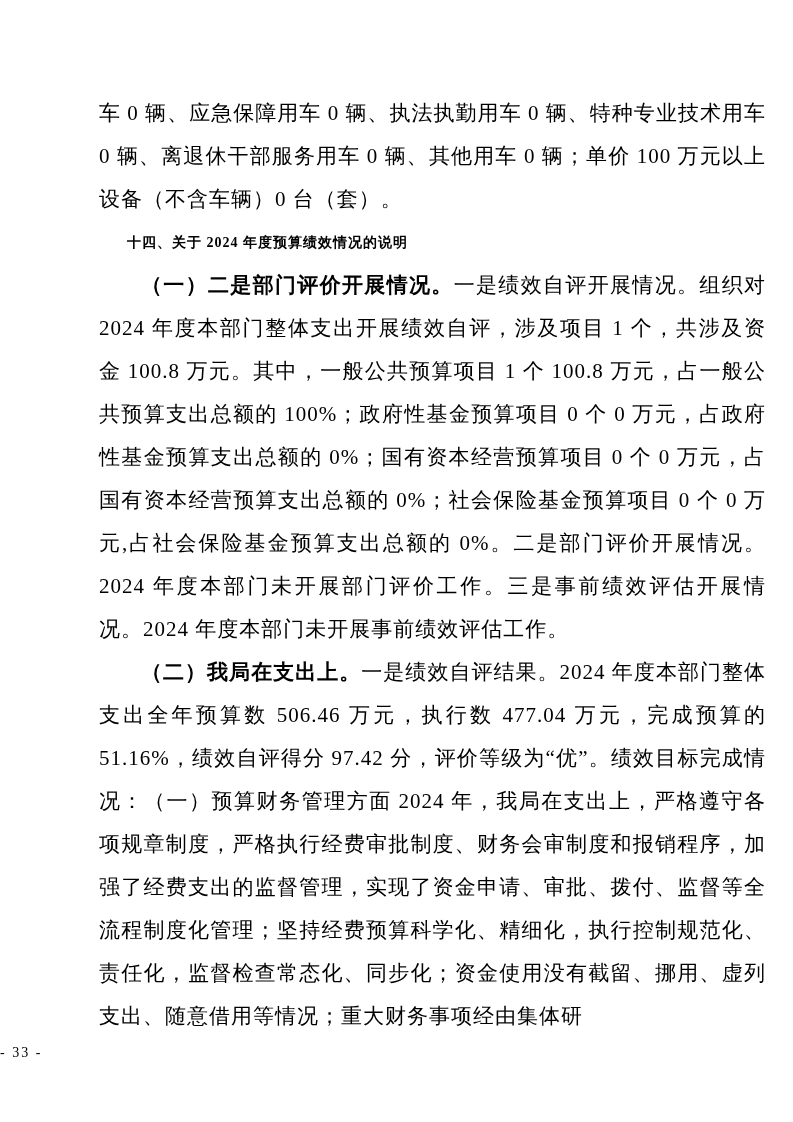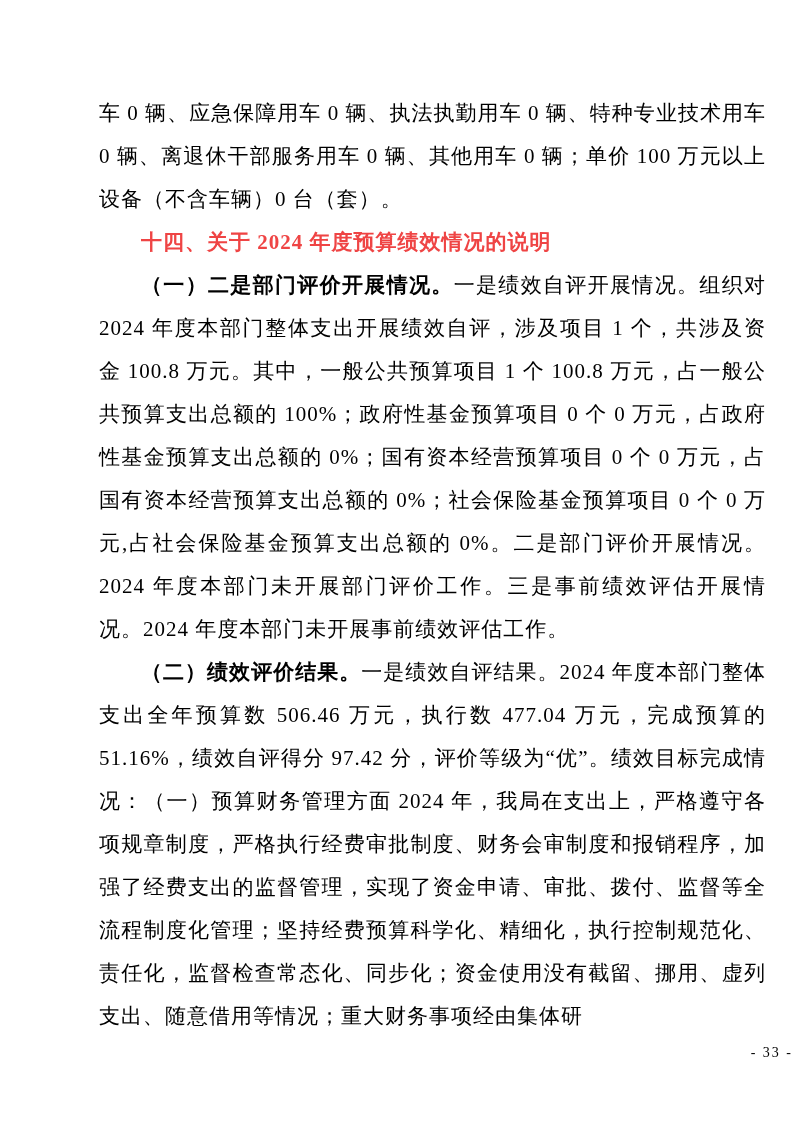--- a/index.html
+++ b/index.html
@@ -29,53 +29,53 @@
     letter-spacing: 1px;
     text-align: justify;
     text-justify: inter-character;
     color: #000000;
   }
   .para.indent {
     text-indent: 2em;
   }
   .heading {
     margin: 0;
-    font-size: 21px;
+    font-size: 14px;
     line-height: 43px;
     letter-spacing: 1px;
     font-weight: bold;
     text-indent: 2em;
-    color: #ef4444;
+    color: #000000;
   }
   .lead {
     font-weight: bold;
   }
   .footer {
     position: absolute;
     top: 1036px;
     left: 0;
     width: 793px;
-    text-align: right;
+    text-align: left;
     font-size: 14px;
     line-height: 20px;
     letter-spacing: 2px;
     color: #000000;
     font-family: "Liberation Serif", "DejaVu Serif", serif;
   }
 </style>
 </head>
 <body>
 
 <div class="page">
   <div class="content">
 
     <p class="para">车 0 辆、应急保障用车 0 辆、执法执勤用车 0 辆、特种专业技术用车 0 辆、离退休干部服务用车 0 辆、其他用车 0 辆；单价 100 万元以上设备（不含车辆）0 台（套）。</p>
 
     <h2 class="heading">十四、关于 2024 年度预算绩效情况的说明</h2>
 
     <p class="para indent"><span class="lead">（一）二是部门评价开展情况。</span><span>一是绩效自评开展情况。组织对 2024 年度本部门整体支出开展绩效自评，涉及项目 1 个，共涉及资金 100.8 万元。其中，一般公共预算项目 1 个 100.8 万元，占一般公共预算支出总额的 100%；政府性基金预算项目 0 个 0 万元，占政府性基金预算支出总额的 0%；国有资本经营预算项目 0 个 0 万元，占国有资本经营预算支出总额的 0%；社会保险基金预算项目 0 个 0 万元,占社会保险基金预算支出总额的 0%。二是部门评价开展情况。2024 年度本部门未开展部门评价工作。三是事前绩效评估开展情况。2024 年度本部门未开展事前绩效评估工作。</span></p>
 
-    <p class="para indent"><span class="lead">（二）绩效评价结果。</span><span>一是绩效自评结果。2024 年度本部门整体支出全年预算数 506.46 万元，执行数 477.04 万元，完成预算的 51.16%，绩效自评得分 97.42 分，评价等级为“优”。绩效目标完成情况：（一）预算财务管理方面 2024 年，我局在支出上，严格遵守各项规章制度，严格执行经费审批制度、财务会审制度和报销程序，加强了经费支出的监督管理，实现了资金申请、审批、拨付、监督等全流程制度化管理；坚持经费预算科学化、精细化，执行控制规范化、责任化，监督检查常态化、同步化；资金使用没有截留、挪用、虚列支出、随意借用等情况；重大财务事项经由集体研</span></p>
+    <p class="para indent"><span class="lead">（二）我局在支出上。</span><span>一是绩效自评结果。2024 年度本部门整体支出全年预算数 506.46 万元，执行数 477.04 万元，完成预算的 51.16%，绩效自评得分 97.42 分，评价等级为“优”。绩效目标完成情况：（一）预算财务管理方面 2024 年，我局在支出上，严格遵守各项规章制度，严格执行经费审批制度、财务会审制度和报销程序，加强了经费支出的监督管理，实现了资金申请、审批、拨付、监督等全流程制度化管理；坚持经费预算科学化、精细化，执行控制规范化、责任化，监督检查常态化、同步化；资金使用没有截留、挪用、虚列支出、随意借用等情况；重大财务事项经由集体研</span></p>
 
   </div>
 
   <div class="footer">- 33 -</div>
 </div>
 
 </body></html>

